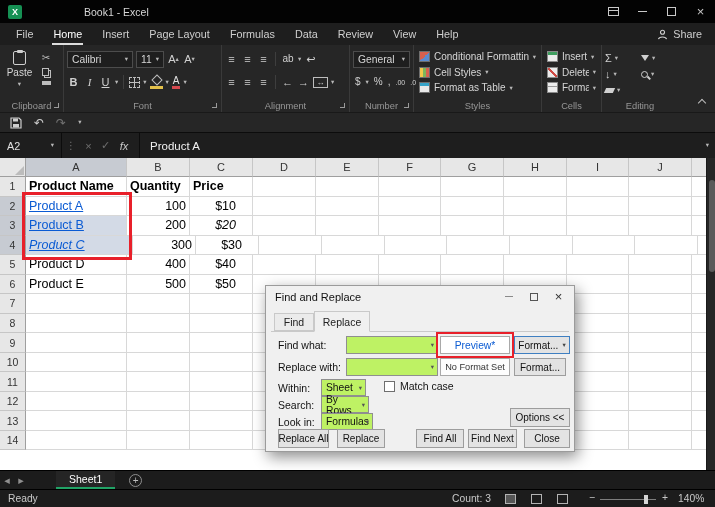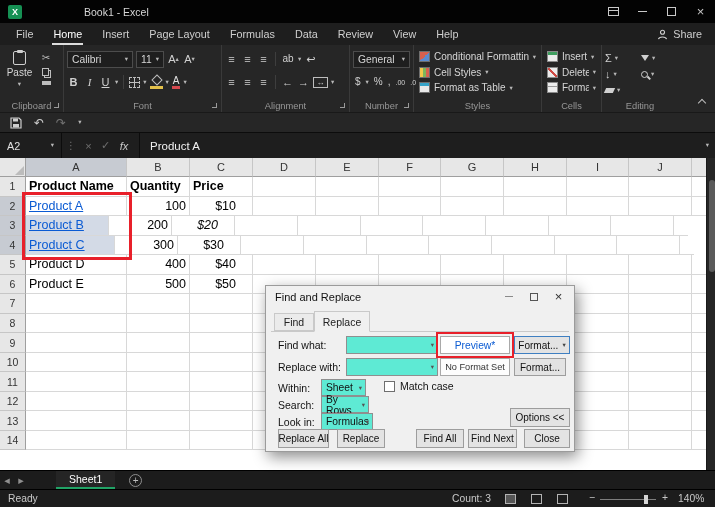--- a/index.html
+++ b/index.html
@@ -116,21 +116,21 @@
 .dlg-title{height:22px;display:flex;align-items:center;padding-left:9px;font-size:11px;color:#111}
 .dlg-ctrl{position:absolute;top:1px;right:3px;display:flex}
 .dlg-ctrl>span{width:25px;height:19px;display:flex;align-items:center;justify-content:center}
 .dmin{width:8px;height:1px;background:#8a8a8a}
 .dbox{width:8px;height:8px;border:1px solid #555}
 .dx{font-size:13px;color:#333}
 .dtab{position:absolute;top:27px;height:18px;background:#ebebeb;border:1px solid #c9c9c9;display:flex;align-items:center;justify-content:center;font-size:10.5px;color:#222}
 .dtab.active{top:25px;height:21px;background:#f0f0f0;border-bottom-color:#f0f0f0;z-index:2}
 .tabline{position:absolute;top:45px;left:5px;right:5px;border-top:1px solid #c9c9c9}
 .dlbl{position:absolute;font-size:10.5px;color:#111;white-space:nowrap}
-.dcombo{position:absolute;background:#5eead4;border:1px solid #8f8f8f;display:flex;align-items:center;padding:0 14px 0 4px;font-size:10.3px;color:#111}
+.dcombo{position:absolute;background:#bef264;border:1px solid #8f8f8f;display:flex;align-items:center;padding:0 14px 0 4px;font-size:10.3px;color:#111}
 .dda{position:absolute;right:3px;top:50%;transform:translateY(-50%);font-size:6.5px;color:#555}
 .prevbox{position:absolute;left:174px;top:50px;width:70px;height:18px;background:#fff;border:1px solid #a9a9a9;display:flex;align-items:center;justify-content:center;font-size:10.3px;color:var(--link)}
 .noformat{position:absolute;left:174px;top:72px;width:70px;height:18px;background:#fdfdfd;border:1px solid #a9a9a9;display:flex;align-items:center;justify-content:center;font-size:9.2px;color:#333}
 .fmtbtn{position:absolute;background:#e3e3e3;border:1px solid #9d9d9d;display:flex;align-items:center;justify-content:center;gap:4px;font-size:10px;color:#111}
 #fmt1{left:248px;top:50px;width:56px;height:18px;border:1.5px solid #3f7fc1}
 #fmt2{left:248px;top:72px;width:52px;height:18px}
 .dda2{font-size:6.5px;color:#444}
 .dchk{position:absolute;display:flex;align-items:center;gap:5px;font-size:10.5px;color:#111;white-space:nowrap}
 .dchk .box{width:11px;height:11px;background:#fff;border:1px solid #6e6e6e;flex:none}
 .dbtn{position:absolute;top:143px;height:19px;background:#e3e3e3;border:1px solid #9d9d9d;display:flex;align-items:center;justify-content:center;font-size:10px;color:#111;white-space:nowrap}
@@ -419,35 +419,35 @@
         <div class="cell" style="width: 63px;"></div>
         <div class="cell" style="width: 62px;"></div>
         <div class="cell" style="width: 63px;"></div>
         <div class="cell" style="width: 63px;"></div>
         <div class="cell" style="width: 62px;"></div>
         <div class="cell" style="width: 63px;"></div>
         <div class="cell" style="width: 14px; border-right: none;"></div>
       </div>
       <div class="grow">
         <div class="rowhead selhead">3</div>
-        <div class="cell hlink selfill" style="width: 83px;">Product B</div>
+        <div class="cell hlink selfill" style="width: 101px;">Product B</div>
         <div class="cell num" style="width: 63px;">200</div>
         <div class="cell price" style="width: 63px; font-style: italic;">$20</div>
         <div class="cell" style="width: 63px;"></div>
         <div class="cell" style="width: 63px;"></div>
         <div class="cell" style="width: 62px;"></div>
         <div class="cell" style="width: 63px;"></div>
         <div class="cell" style="width: 63px;"></div>
         <div class="cell" style="width: 62px;"></div>
         <div class="cell" style="width: 63px;"></div>
         <div class="cell" style="width: 14px; border-right: none;"></div>
       </div>
       <div class="grow">
         <div class="rowhead selhead">4</div>
-        <div class="cell hlink selfill" style="width: 89px;">Product C</div>
+        <div class="cell hlink selfill" style="width: 107px; font-style: italic;">Product C</div>
         <div class="cell num" style="width: 63px;">300</div>
         <div class="cell price" style="width: 63px;">$30</div>
         <div class="cell" style="width: 63px;"></div>
         <div class="cell" style="width: 63px;"></div>
         <div class="cell" style="width: 62px;"></div>
         <div class="cell" style="width: 63px;"></div>
         <div class="cell" style="width: 63px;"></div>
         <div class="cell" style="width: 62px;"></div>
         <div class="cell" style="width: 63px;"></div>
         <div class="cell" style="width: 14px; border-right: none;"></div>

